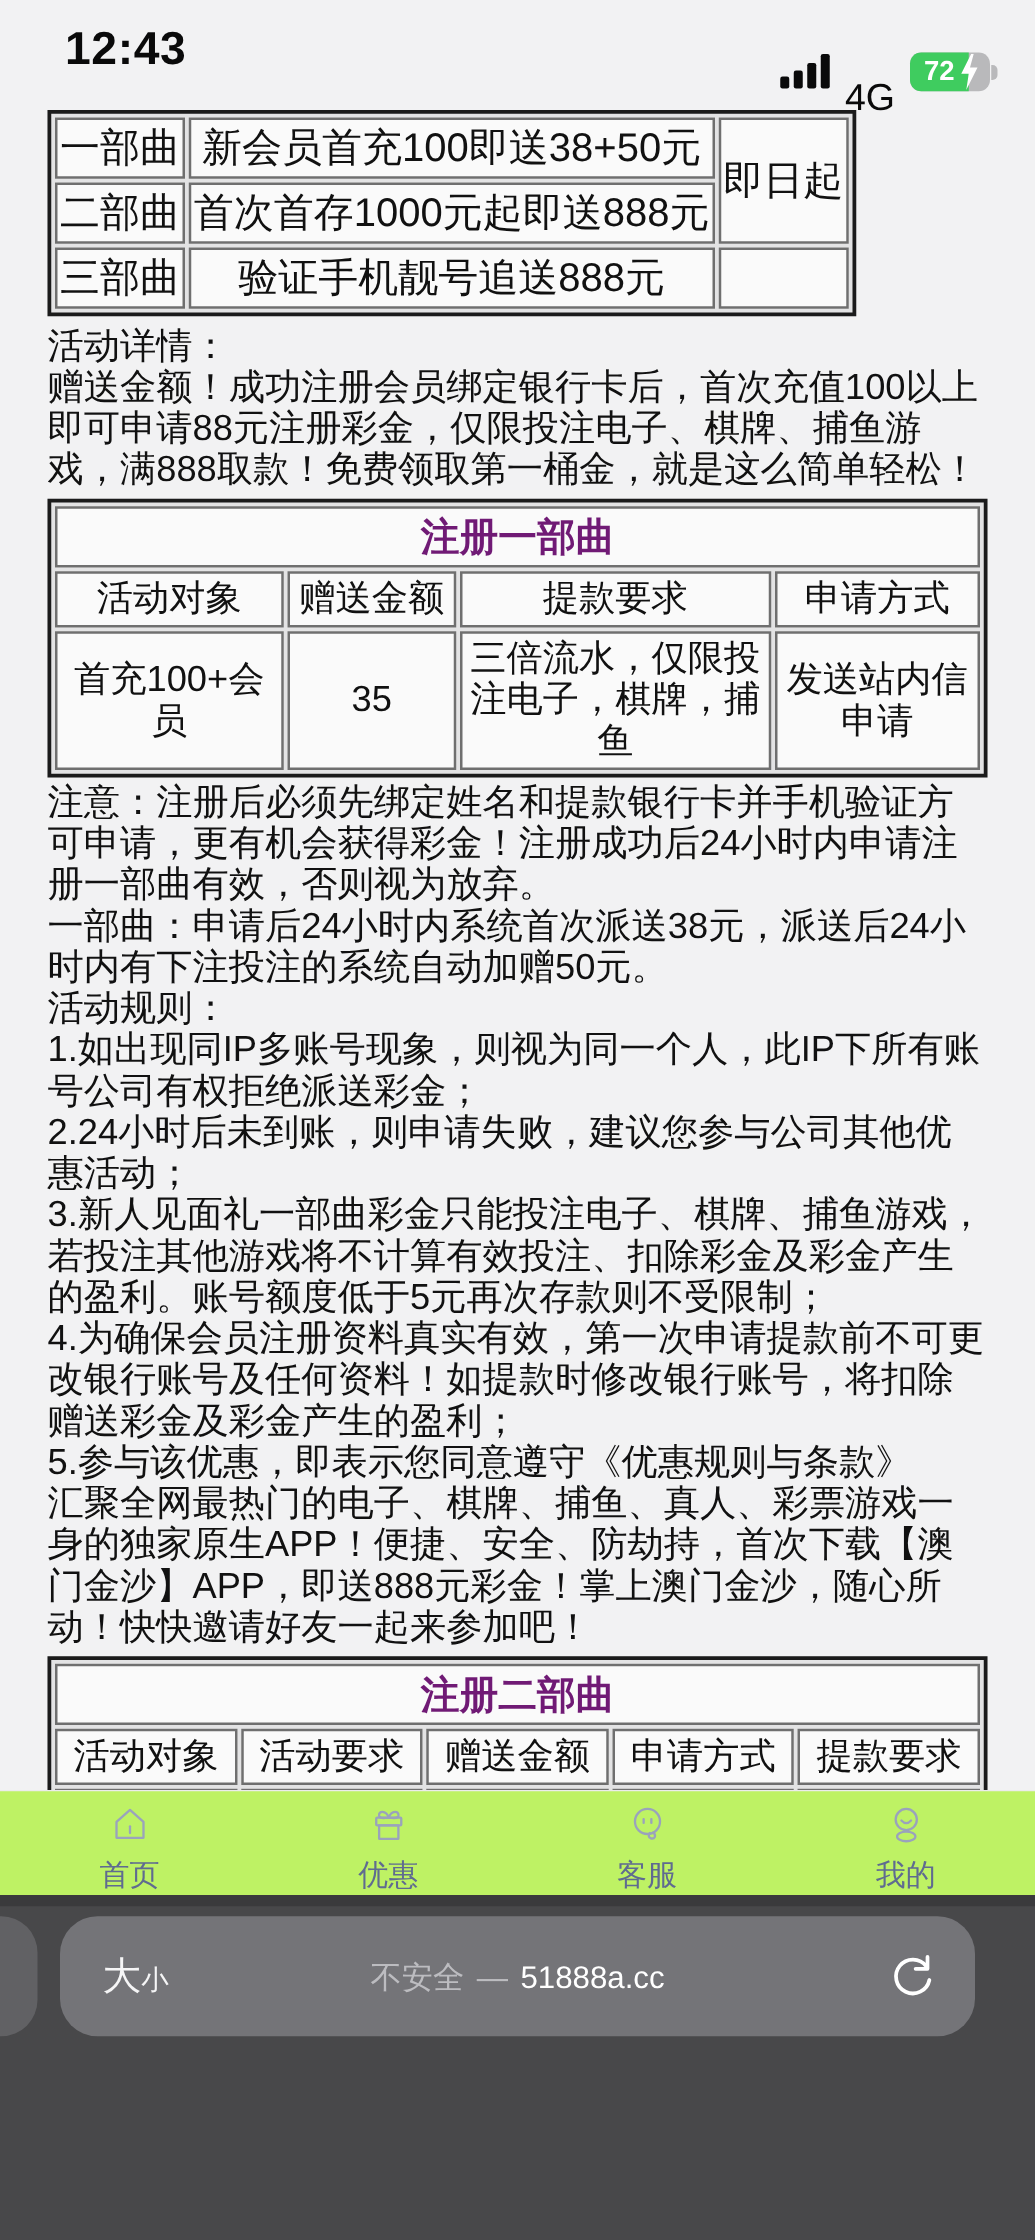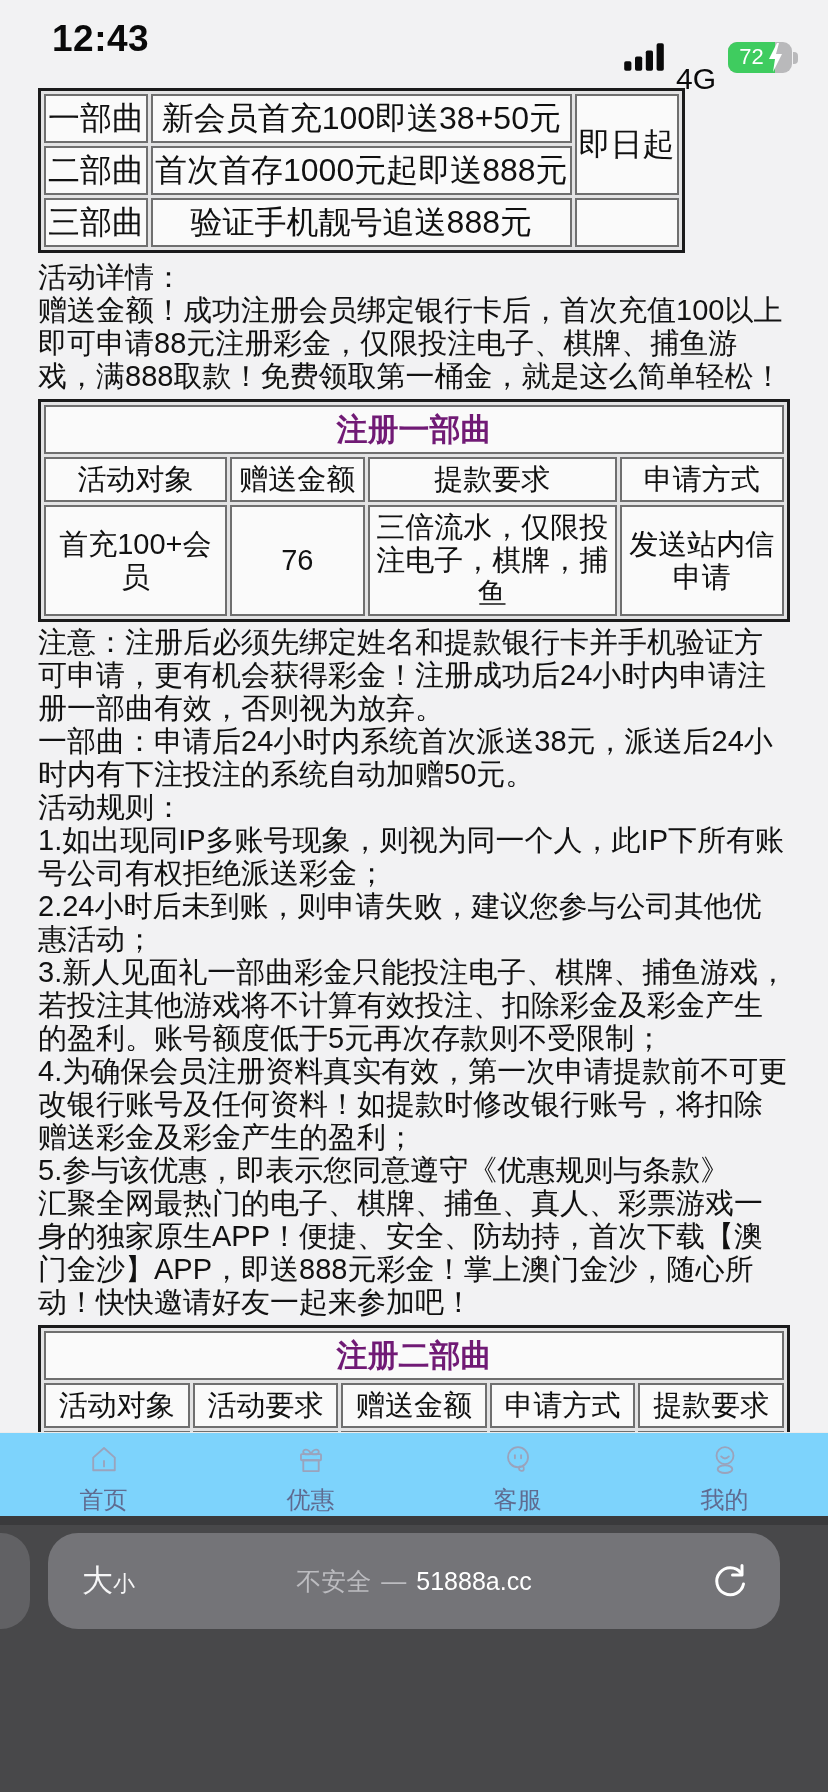--- a/index.html
+++ b/index.html
@@ -14,40 +14,40 @@
     display:flex; justify-content:space-between; align-items:flex-start;
     padding:18px 30px 0 52px; }
   .sb-time{ font-size:37px; font-weight:700; letter-spacing:.5px; color:#0a0a0a; }
   .sb-right{ display:flex; align-items:center; gap:12px; }
   .sb-net{ font-size:30px; color:#0a0a0a;margin-top:44px; }
   .battery{ position:relative; width:64px; height:31px; margin-right:6px;}
   .battery-body{ position:absolute; inset:0; background:#b9b9bb; border-radius:9px; }
   .battery-fill{ position:absolute; left:0; top:0; bottom:0; width:47px;
     background:#3fcc5f; border-radius:9px 0 0 9px;
     display:flex; align-items:center; justify-content:center;}
-  .battery-num{ color:#fff; font-size:22px; font-weight:400; }
+  .battery-num{ color:#fff; font-size:22px; font-weight:700; }
   .battery-bolt{ position:absolute; left:39px; top:1px; }
   .battery-tip{ position:absolute; right:-6px; top:10px; width:5px; height:12px;
     background:#b9b9bb; border-radius:0 4px 4px 0; }
   
   .content{ position:absolute; top:88px; left:0; right:0; height:1344px;
     padding:0 38px; overflow:hidden; font-size:29px; line-height:33px; }
   .content p{ margin:0; }
   table{ border-collapse:separate; border-spacing:3px; background:#e3e3e4;
     border:3px solid #1b1b1b; }
   td{ background:#fafafa; border:2px solid #6f6f6f; text-align:center;
     padding:2px 4px; }
   .t-head{ width:586px; margin:0 0 8px 0; font-size:32px; }
   .t-head td{ padding:6px 2px; white-space:nowrap; }
   .t-promo{ width:100%; margin:6px 0 4px 0; }
   .t-promo .t-title{ color:#701a75; font-weight:700; font-size:31px; padding:6px 0; }
   .t-promo td{ padding:4px 3px; }
   
   .tabbar{ position:absolute; top:1432px; left:0; right:0; height:84px;
-    background:#7dd3fc; display:flex; border-top:1px solid #ececec; }
+    background:#bef264; display:flex; border-top:1px solid #ececec; }
   .tab-item{ flex:1; display:flex; flex-direction:column; align-items:center;
     justify-content:flex-start; padding-top:8px; gap:6px; }
   .tab-item svg{ width:40px; height:40px; stroke:#9aa3bc; fill:none;
     stroke-width:2.4; stroke-linecap:round; stroke-linejoin:round; }
   .tab-label{ font-size:24px; color:#5f6b90; }
   
   .chrome{ position:absolute; top:1516px; left:0; right:0; height:276px;
     background:#48484a; }
   .chrome-topline{ position:absolute; top:0; left:0; right:0; height:9px;
     background:#3a3a3c; }
@@ -121,21 +121,21 @@
           <td class="t-title" colspan="4">注册一部曲</td>
         </tr>
     <tr>
       <td style="width:25%">活动对象</td>
       <td style="width:18.5%">赠送金额</td>
       <td style="width:34%">提款要求</td>
       <td style="width:22.5%">申请方式</td>
     </tr>
     <tr>
       <td>首充100+会员</td>
-      <td>76</td>
+      <td>35</td>
       <td>三倍流水，仅限投注电子，棋牌，捕鱼</td>
       <td>发送站内信申请</td>
     </tr>
   </tbody>
     </table>
 
   <p>注意：注册后必须先绑定姓名和提款银行卡并手机验证方可申请，更有机会获得彩金！注册成功后24小时内申请注册一部曲有效，否则视为放弃。</p>
   <p>一部曲：申请后24小时内系统首次派送38元，派送后24小时内有下注投注的系统自动加赠50元。</p>
   <p>活动规则：</p>
   <p>1.如出现同IP多账号现象，则视为同一个人，此IP下所有账号公司有权拒绝派送彩金；</p>

